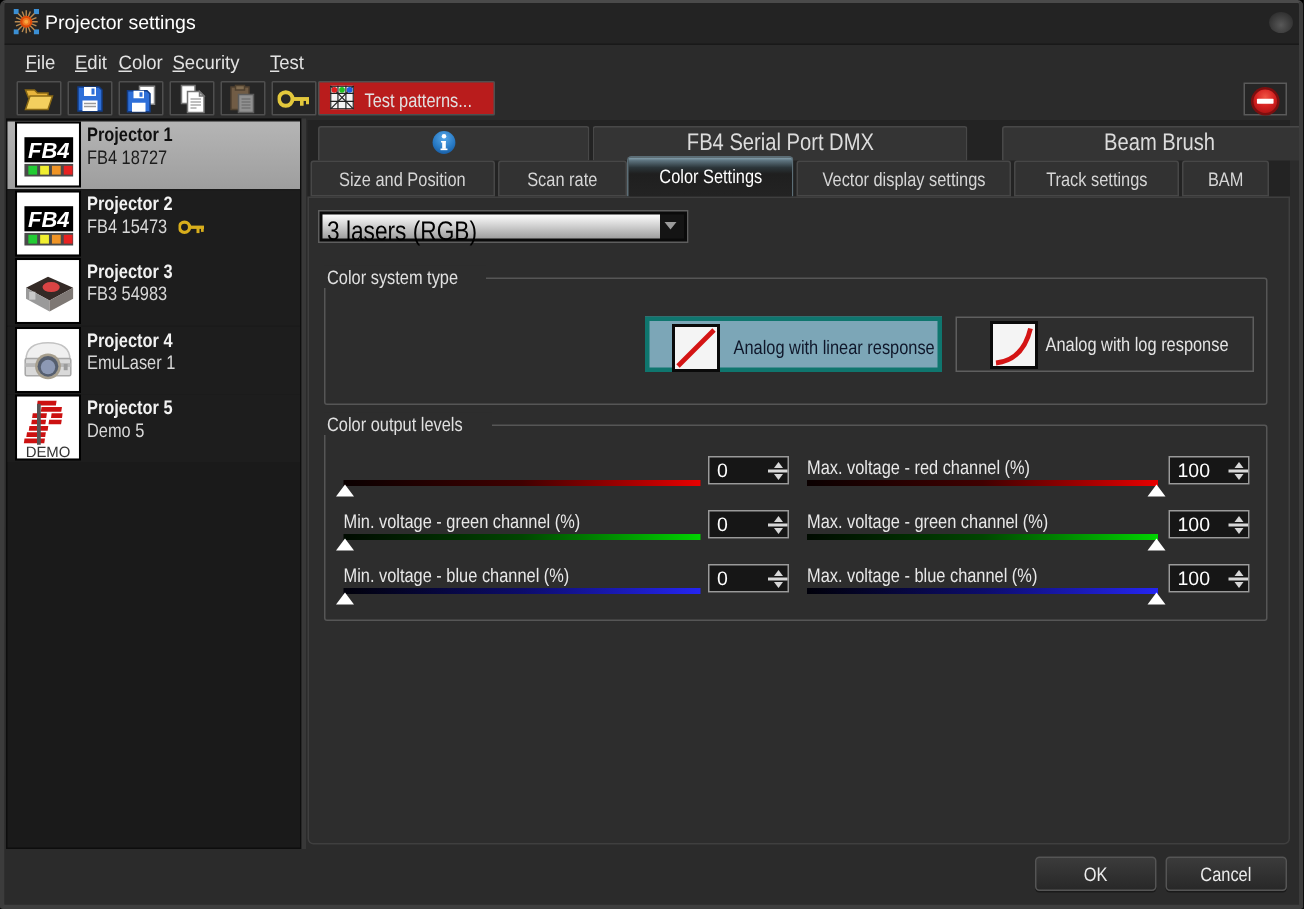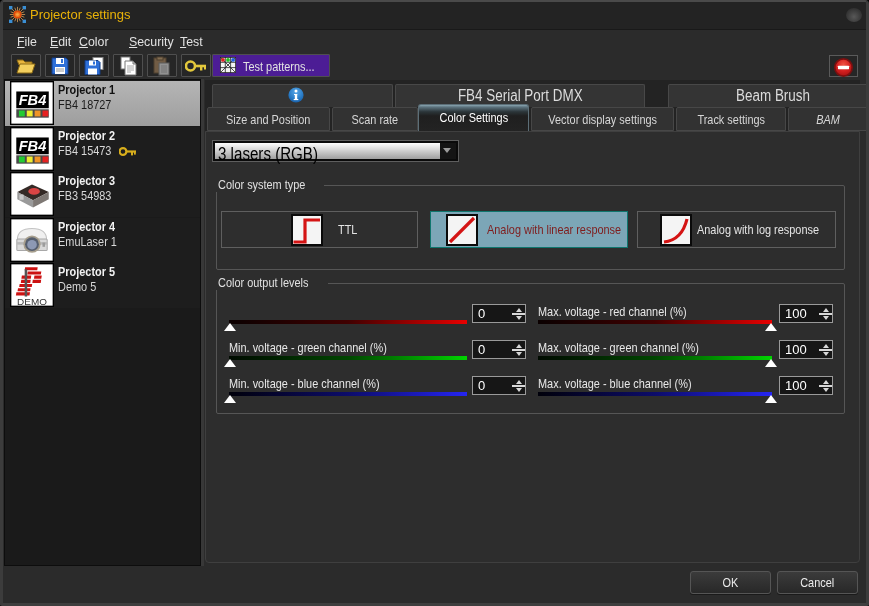--- a/index.html
+++ b/index.html
@@ -5,32 +5,32 @@
   html,body{margin:0;padding:0;background:#000;}
   *{box-sizing:border-box;font-family:"Liberation Sans",sans-serif;}
   #win{position:relative;width:869px;height:606px;background:#2b2b2b;overflow:hidden;
        border-left:3px solid #3c3c3c;border-right:3px solid #3c3c3c;border-bottom:3px solid #3e3e3e;border-top:2px solid #4a4a4a;border-radius:4px 4px 2px 2px;}
   .abs{position:absolute;}
   #inner{position:absolute;left:-3px;top:-2px;width:869px;height:606px;}
   .tx{display:inline-block;transform:scaleX(0.84);transform-origin:0 50%;white-space:nowrap;}
   .txc{display:inline-block;transform:scaleX(0.84);transform-origin:50% 50%;white-space:nowrap;}
   
   #titlebar{position:absolute;left:3px;top:2px;width:863px;height:28px;background:#232323;border-bottom:1px solid #191919;}
-  #title-text{position:absolute;left:30px;top:7px;font-size:13px;color:#eab308;text-align:center;}
+  #title-text{position:absolute;left:30px;top:7px;font-size:13px;color:#ffffff;text-align:center;}
   #ball{position:absolute;left:846px;top:8px;width:16px;height:14px;border-radius:50%;
         background:radial-gradient(circle at 50% 62%,#585858,#2e2e2e 78%);}
   
   #menubar{position:absolute;left:3px;top:31px;width:700px;height:22px;}
   .mi{position:absolute;top:3px;font-size:13px;color:#e2e2e2;}
   .mi u{text-decoration:underline;}
   .mi span{display:inline-block;transform:scaleX(0.95);transform-origin:0 50%;}
   
   .tbtn{position:absolute;top:54px;width:30px;height:23px;background:#262626;border:1px solid #4f4f4f;border-radius:1px;}
   .tbtn svg{position:absolute;left:50%;top:50%;transform:translate(-50%,-50%);}
-  #testbtn{position:absolute;left:212px;top:54px;width:118px;height:23px;background:#4c1d95;border:1px solid #4f4f4f;border-radius:1px;color:#e2e2e2;font-size:13px;}
+  #testbtn{position:absolute;left:212px;top:54px;width:118px;height:23px;background:#b91c1c;border:1px solid #4f4f4f;border-radius:1px;color:#e2e2e2;font-size:13px;}
   #testbtn svg{position:absolute;left:7px;top:2px;}
   #testbtn b{position:absolute;left:30px;top:4px;font-weight:normal;}
   #stopbtn{position:absolute;left:829px;top:55px;width:29px;height:22px;background:#262626;border:1px solid #5a5a5a;}
   
   #list{position:absolute;left:4px;top:79px;width:197px;height:487px;background:#1a1a1a;border:1px solid #0d0d0d;}
   #listgap{position:absolute;left:201px;top:79px;width:3px;height:487px;background:#383838;}
   .item{position:absolute;width:195px;height:45px;background:#1d1d1d;}
   .item.sel{background:linear-gradient(#b5b5b5,#9e9e9e);}
   .item .ic{position:absolute;left:5px;top:0px;width:44px;height:44px;}
   .item .t1{position:absolute;left:53px;top:1px;font-size:13px;font-weight:bold;color:#f2f2f2;}
@@ -49,21 +49,21 @@
   #combo{position:absolute;left:212px;top:140px;width:247px;height:22px;background:#0a0a0a;border:1px solid #5e5e5e;}
   #combo .field{position:absolute;left:2px;top:2px;width:225px;height:16px;background:linear-gradient(#fdfdfd,#9f9f9f);color:#000;font-size:18px;}
   #combo .field .tx{position:absolute;left:3px;top:1px;}
   #combo .btn{position:absolute;right:2px;top:2px;width:16px;height:16px;background:#141414;}
   #combo .btn:after{content:"";position:absolute;left:3px;top:5px;border:4.5px solid transparent;border-top:5.5px solid #9b9b9b;}
   
   .group{position:absolute;border:1px solid #565656;border-radius:2px;}
   .glabel{position:absolute;top:-9px;left:-1px;background:#2d2d2d;padding:0 2px;font-size:13px;color:#e0e0e0;}
   
   .csbtn{position:absolute;top:211px;height:37px;background:#2e2e2e;border:1px solid #5f5f5f;color:#e4e4e4;font-size:13px;}
-  .csbtn.sel{background:#7ca6b7;border:1px solid #0f766e;color:#7f1d1d;}
+  .csbtn.sel{background:#7ca6b7;border:3px solid #0f766e;color:#0f172a;}
   .cicon{position:absolute;top:2px;width:32px;height:32px;}
   .cstx{position:absolute;top:10px;}
   
   .rlabel{position:absolute;font-size:13px;color:#e8e8e8;}
   .bar{position:absolute;height:4px;}
   .tri{position:absolute;width:0;height:0;border-left:6px solid transparent;border-right:6px solid transparent;border-bottom:8px solid #fff;}
   .spin{position:absolute;width:54px;height:19px;background:#161616;border:1px solid #9a9a9a;color:#fff;font-size:13px;}
   .spin span{position:absolute;left:5px;top:1px;}
   .spin .up{position:absolute;right:3px;top:2.5px;width:0;height:0;border-left:3.5px solid transparent;border-right:3.5px solid transparent;border-bottom:4px solid #d8d8d8;}
   .spin .dn{position:absolute;right:3px;bottom:2.5px;width:0;height:0;border-left:3.5px solid transparent;border-right:3.5px solid transparent;border-top:4px solid #d8d8d8;}
@@ -98,21 +98,21 @@
         <circle cx="10" cy="10" r="3" fill="#ee7722"></circle>
         <circle cx="10" cy="10" r="1.6" fill="#f9a53f"></circle>
   </svg>
   <div id="title-text">Projector settings</div>
   <div id="ball"></div>
 
   <div id="menubar">
     <div class="mi" style="left:14px"><span><u>F</u>ile</span></div>
     <div class="mi" style="left:47px"><span><u>E</u>dit</span></div>
     <div class="mi" style="left:76px"><span><u>C</u>olor</span></div>
-    <div class="mi" style="left:126px"><span><u>S</u>ecurity</span></div>
+    <div class="mi" style="left:112px"><span><u>S</u>ecurity</span></div>
     <div class="mi" style="left:177px"><span><u>T</u>est</span></div>
   </div>
 
   <div class="tbtn" style="left:11px">
     <svg width="20" height="18" viewBox="0 0 20 18">
       <path d="M1 3 h6 l2 2 h7 v3 h-13 z" fill="#e8b53c" stroke="#8a6914" stroke-width="1"></path>
       <path d="M1 16 L4 7 H19 L16 16 Z" fill="#f3cf5e" stroke="#8a6914" stroke-width="1"></path>
     </svg>
   </div>
   <div class="tbtn" style="left:45px">
@@ -303,43 +303,35 @@
       <rect x="5.7" y="12" width="4.6" height="1.1" fill="#fff"></rect>
     </svg>
   </div>
   <div class="tab1" style="left:395px;width:250px;"><span class="txc">FB4 Serial Port DMX</span></div>
   <div class="tab1" style="left:668px;width:211px;"><span class="txc">Beam Brush</span></div>
 
   <div class="tab2" style="left:207px;width:123px;"><span class="txc">Size and Position</span></div>
   <div class="tab2" style="left:332px;width:86px;"><span class="txc">Scan rate</span></div>
   <div class="tab2" style="left:531px;width:143px;"><span class="txc">Vector display settings</span></div>
   <div class="tab2" style="left:676px;width:110px;"><span class="txc">Track settings</span></div>
-  <div class="tab2" style="left:788px;width:81px;font-style:italic;"><span class="txc">BAM</span></div>
+  <div class="tab2" style="left:788px;width:58px;"><span class="txc">BAM</span></div>
   <div id="tabactive"><span class="txc">Color Settings</span></div>
 
   <div id="panel"></div>
 
   <div id="combo">
         <div class="field">
           <span class="tx">3 lasers (RGB)</span>
         </div>
         <div class="btn"></div>
       </div>
 
   <div class="group" style="left:216px;top:185px;width:629px;height:85px;">
         <div class="glabel"><span class="tx">Color system type</span></div>
       </div>
-  <div class="csbtn" style="left:221px;width:197px;">
-    <svg class="cicon" style="left:69px" viewBox="0 0 32 32">
-          <rect x="1" y="1" width="30" height="30" fill="none" stroke="#0a0a0a" stroke-width="2"></rect>
-          <rect x="2" y="2" width="28" height="28" fill="#f4f4f4"></rect>
-          <path d="M2.5 28 H14 V6 H29" fill="none" stroke="#d41414" stroke-width="3.2"></path>
-        </svg>
-    <div class="cstx" style="left:116px"><span class="tx">TTL</span></div>
-  </div>
   <div class="csbtn sel" style="left:430px;width:198px;">
     <svg class="cicon" style="left:15px" viewBox="0 0 32 32">
           <rect x="1" y="1" width="30" height="30" fill="none" stroke="#0a0a0a" stroke-width="2"></rect>
           <rect x="2" y="2" width="28" height="28" fill="#f4f4f4"></rect>
           <line x1="4" y1="28" x2="28" y2="4" stroke="#d41414" stroke-width="3.2"></line>
         </svg>
     <div class="cstx" style="left:56px"><span class="tx">Analog with linear response</span></div>
   </div>
   <div class="csbtn" style="left:637px;width:199px;">
     <svg class="cicon" style="left:22px" viewBox="0 0 32 32">

